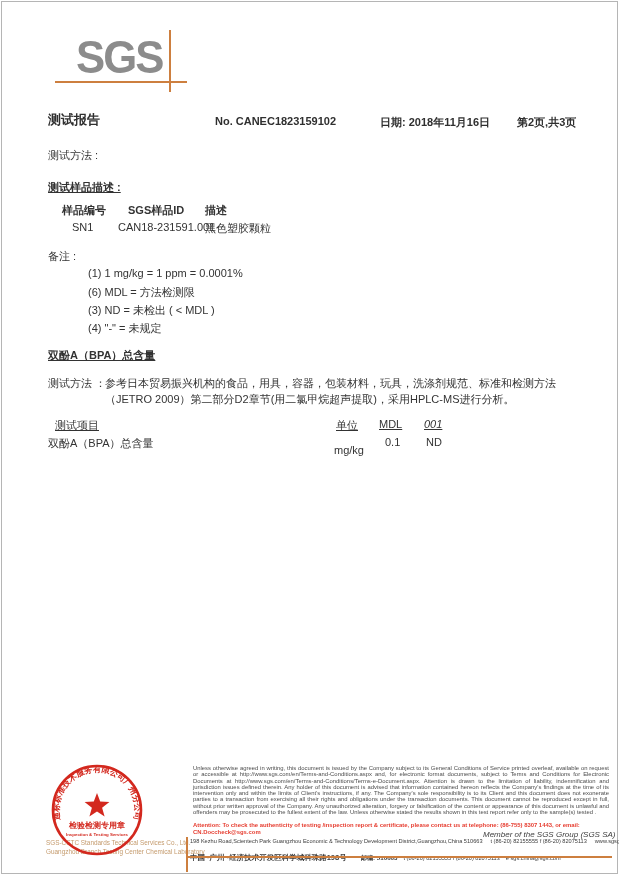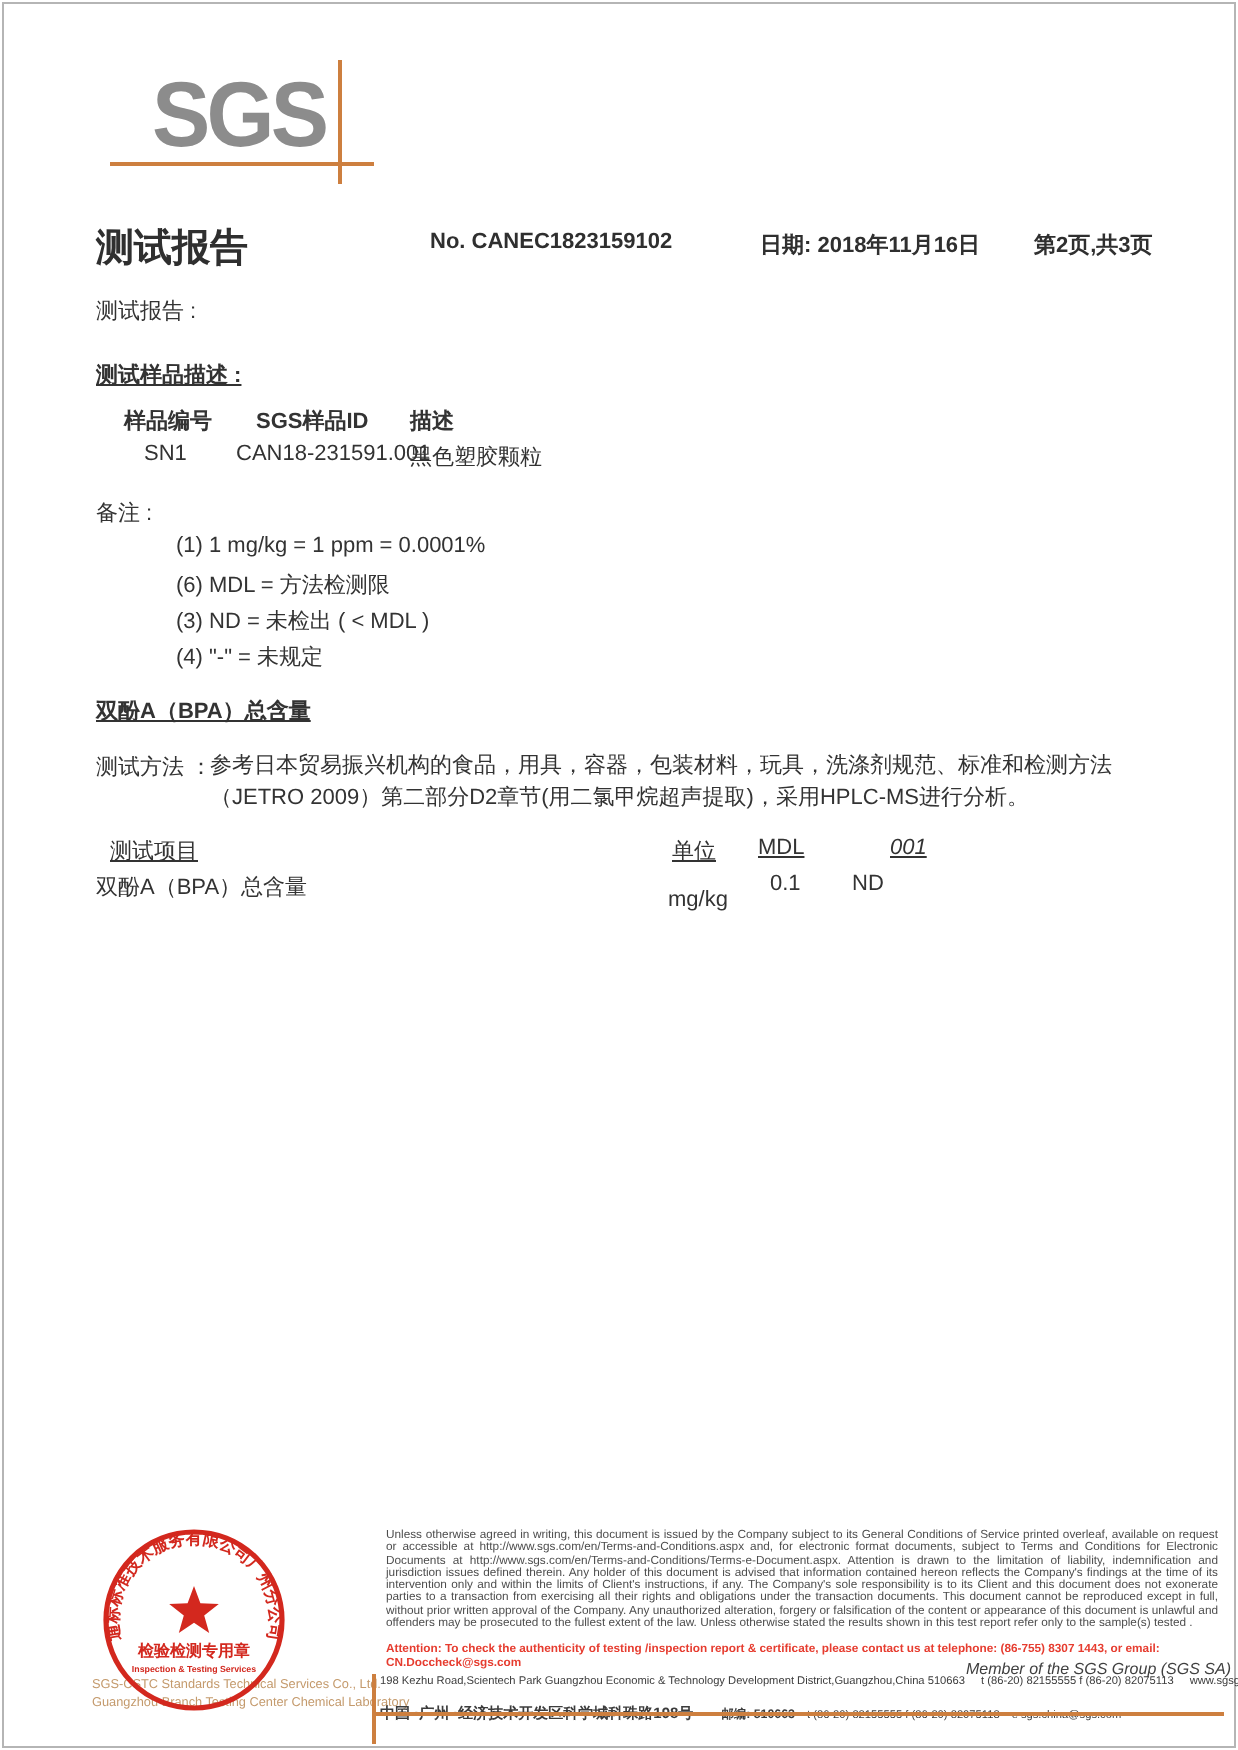--- a/index.html
+++ b/index.html
@@ -10,21 +10,21 @@
   .page-frame{position:absolute;inset:1px;border:1px solid #b5b5b5;pointer-events:none;}
   .abs{position:absolute;}
 
   
   .logo-text{left:76px;top:34px;font-size:46px;font-weight:bold;color:#8c8c8c;
     letter-spacing:-2px;line-height:1;transform:scaleX(.95);transform-origin:left top;}
   .logo-hline{left:55px;top:81px;width:132px;height:2px;background:#cd7f3f;}
   .logo-vline{left:169px;top:30px;width:2px;height:62px;background:#cd7f3f;}
 
   
-  .report-title{left:48px;top:111px;font-size:19px;font-weight:bold;color:#2f2f2f;}
+  .report-title{left:48px;top:111px;font-size:13px;font-weight:bold;color:#2f2f2f;}
   .report-no{left:215px;top:115px;font-size:11px;font-weight:bold;color:#2f2f2f;}
   .report-date{left:380px;top:115px;font-size:11px;font-weight:bold;color:#2f2f2f;}
   .report-page{left:517px;top:115px;font-size:11px;font-weight:bold;color:#2f2f2f;}
 
   .txt{font-size:11px;color:#333;}
   .bold{font-weight:bold;}
   .uline{text-decoration:underline;text-align:center;}
   .ital{font-style:italic;}
 
   .results-label{left:48px;top:148px;}
@@ -44,21 +44,21 @@
   .note-3{left:88px;top:321px;}
 
   .bpa-title{left:48px;top:348px;}
 
   .method-label{left:48px;top:376px;}
   .method-text{left:105px;top:375px;width:470px;line-height:16px;}
 
   .rt-h-item{left:55px;top:418px;}
   .rt-h-unit{left:336px;top:418px;}
   .rt-h-mdl{left:379px;top:418px;}
-  .rt-h-col{left:424px;top:418px;margin-left:21px;}
+  .rt-h-col{left:424px;top:418px;}
   .rt-r-item{left:48px;top:436px;}
   .rt-r-unit{left:334px;top:444px;}
   .rt-r-mdl{left:385px;top:436px;}
   .rt-r-val{left:426px;top:436px;}
 
   
   .stamp-svg{left:49px;top:762px;width:96px;height:96px;}
   .company-en-1{left:46px;top:839px;font-size:6.4px;color:#c49a6c;white-space:nowrap;}
   .company-en-2{left:46px;top:848px;font-size:6.4px;color:#c49a6c;white-space:nowrap;}
 
@@ -85,21 +85,21 @@
 
 <div class="abs logo-text">SGS</div>
 <div class="abs logo-hline"></div>
 <div class="abs logo-vline"></div>
 
 <div class="abs report-title">测试报告</div>
 <div class="abs report-no">No. CANEC1823159102</div>
 <div class="abs report-date">日期: 2018年11月16日</div>
 <div class="abs report-page">第2页,共3页</div>
 
-<div class="abs txt results-label">测试报告 :</div>
+<div class="abs txt results-label">测试方法 :</div>
 <div class="abs txt bold uline sample-desc-title">测试样品描述 :</div>
 
 <div class="abs txt bold st-h1">样品编号</div>
 <div class="abs txt bold st-h2">SGS样品ID</div>
 <div class="abs txt bold st-h3">描述</div>
 <div class="abs txt st-r1">SN1</div>
 <div class="abs txt st-r2">CAN18-231591.001</div>
 <div class="abs txt st-r3">黑色塑胶颗粒</div>
 
 <div class="abs txt notes-label">备注 :</div>

